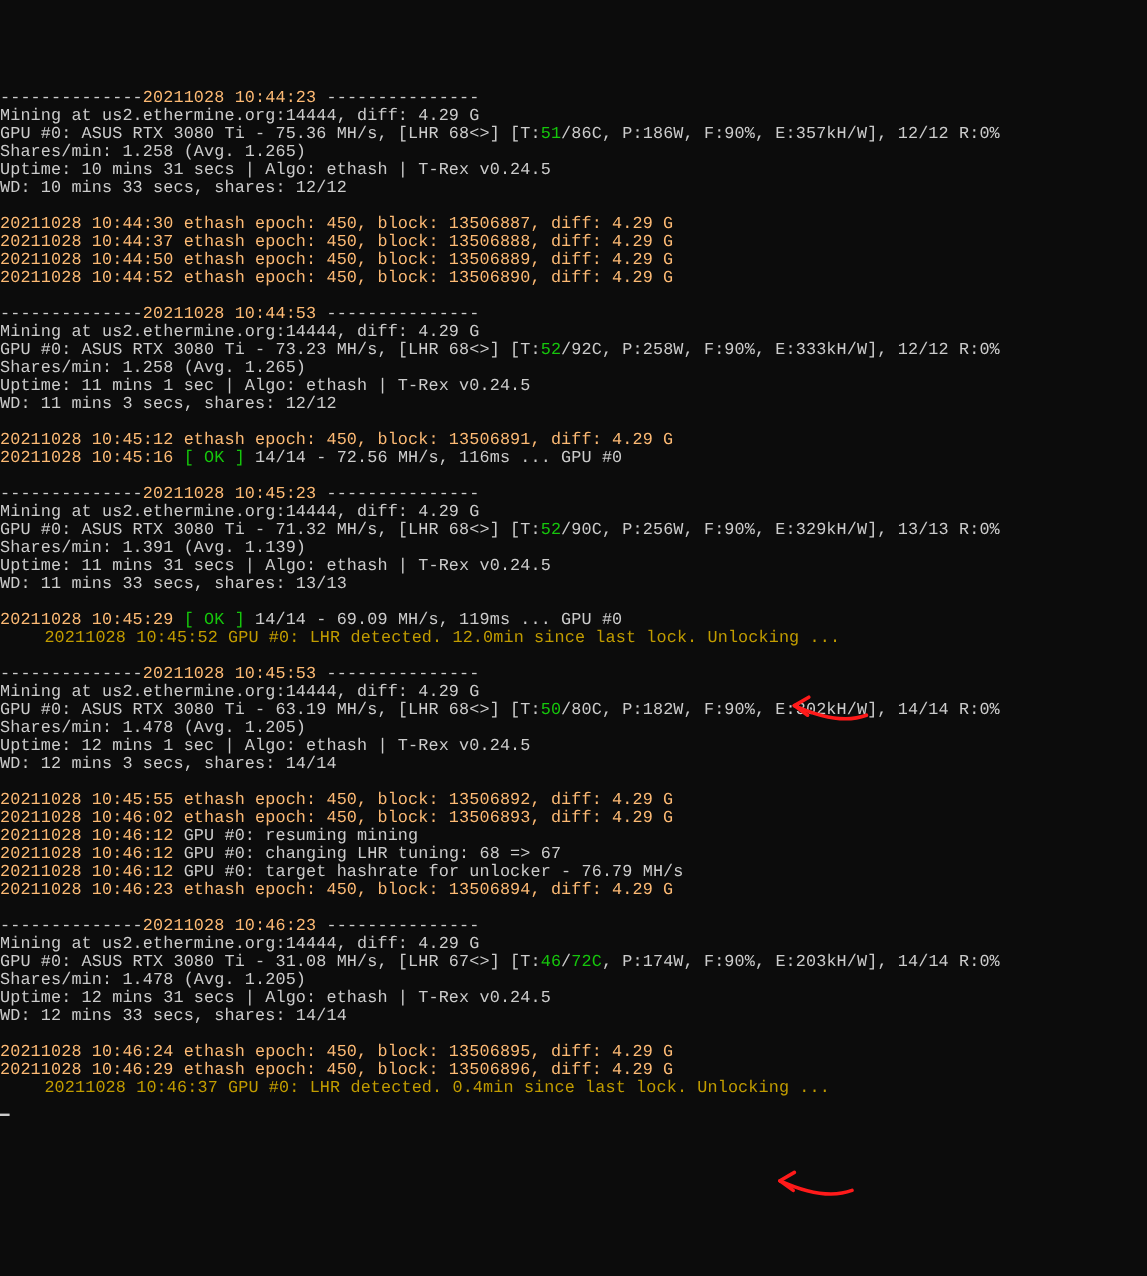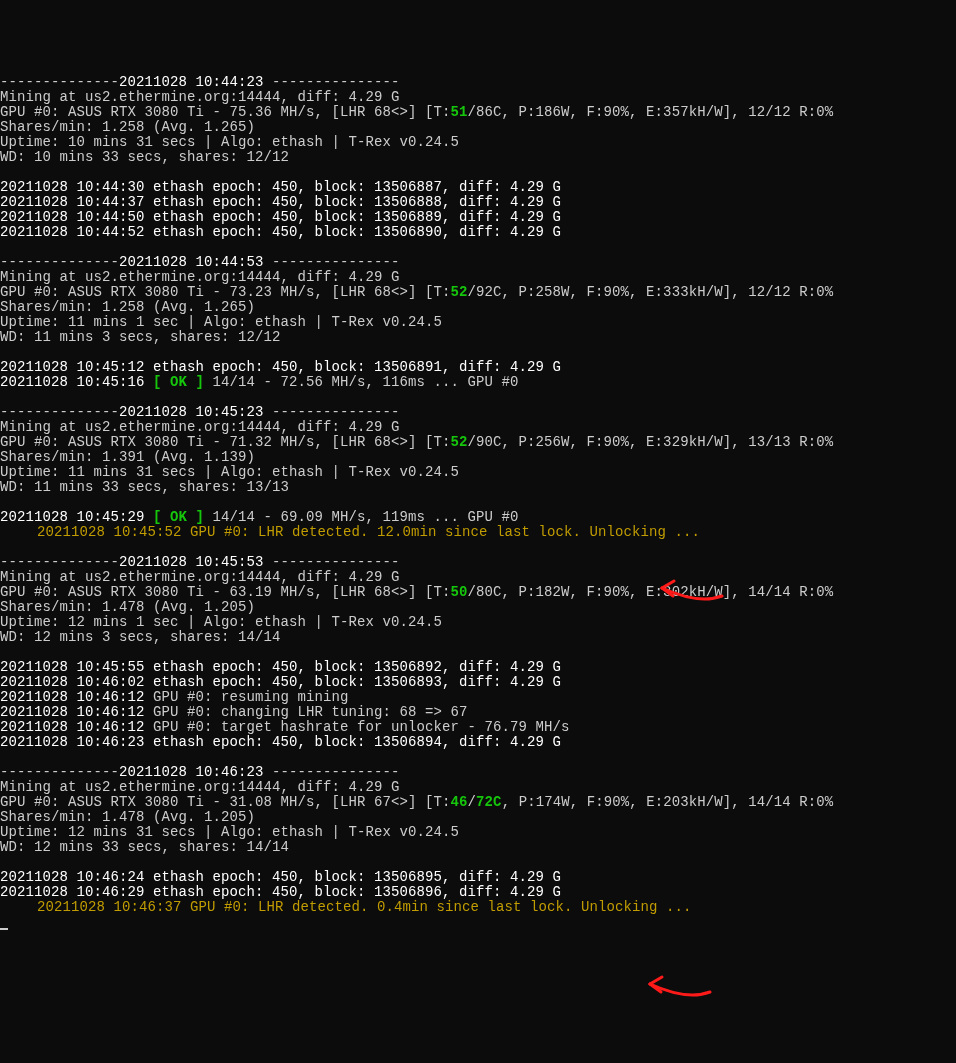--- a/index.html
+++ b/index.html
@@ -17,22 +17,22 @@
     letter-spacing: 0.1px;
   }
   #terminal {
     position: relative;
     width: 956px;
     height: 1063px;
     padding: 0;
     box-sizing: border-box;
   }
   .ln { display: block; }
-  .cyan   { color: #ffffff; }    
-  .green  { color: #16c60c; font-weight: bold; }    
+  .cyan   { color: #fdba74; }    
+  .green  { color: #16c60c; }    
   .yellow { color: #c19c00; margin-left: 37px; }    
   .white  { color: #cccccc; }
   .arrow {
     position: absolute;
     pointer-events: none;
   }
   .arrow svg path { stroke: #ff1a1a; stroke-width: 3; fill: none; stroke-linecap: round; stroke-linejoin: round; }
   .cursor {
     display: inline-block;
     width: 8px;

